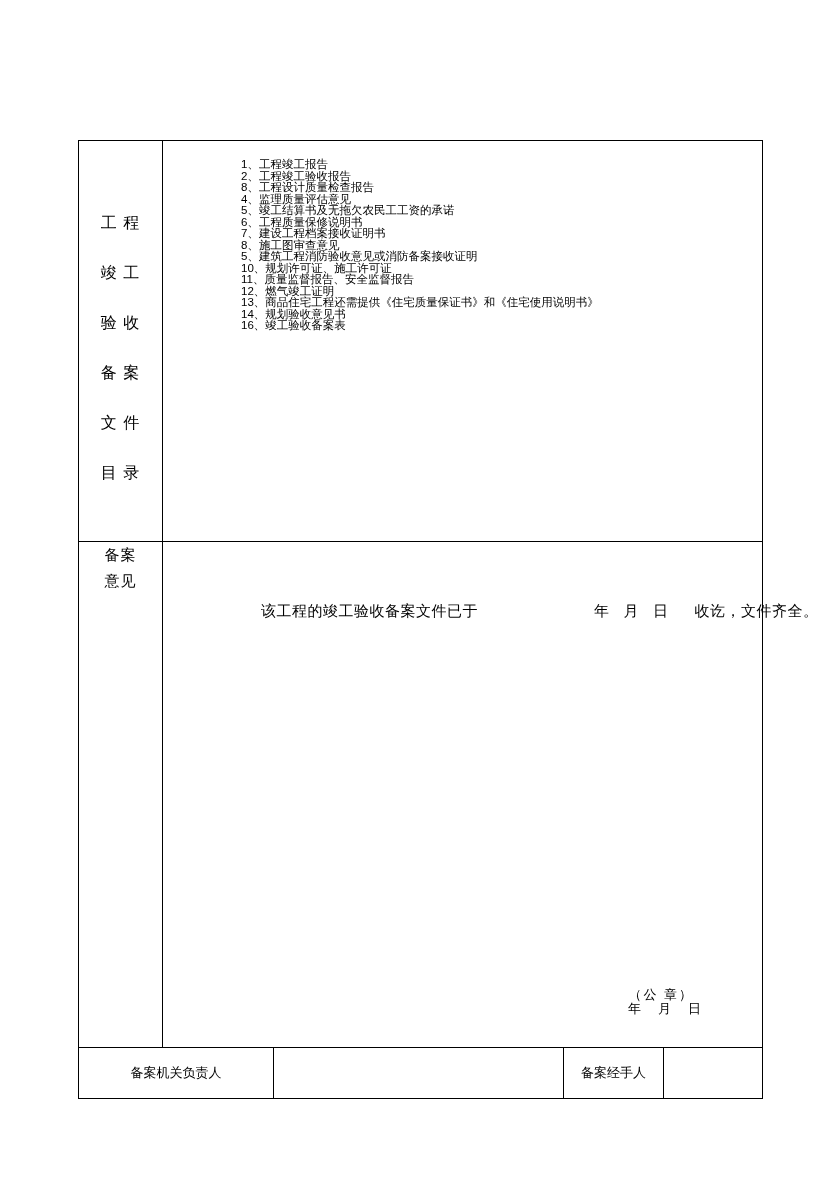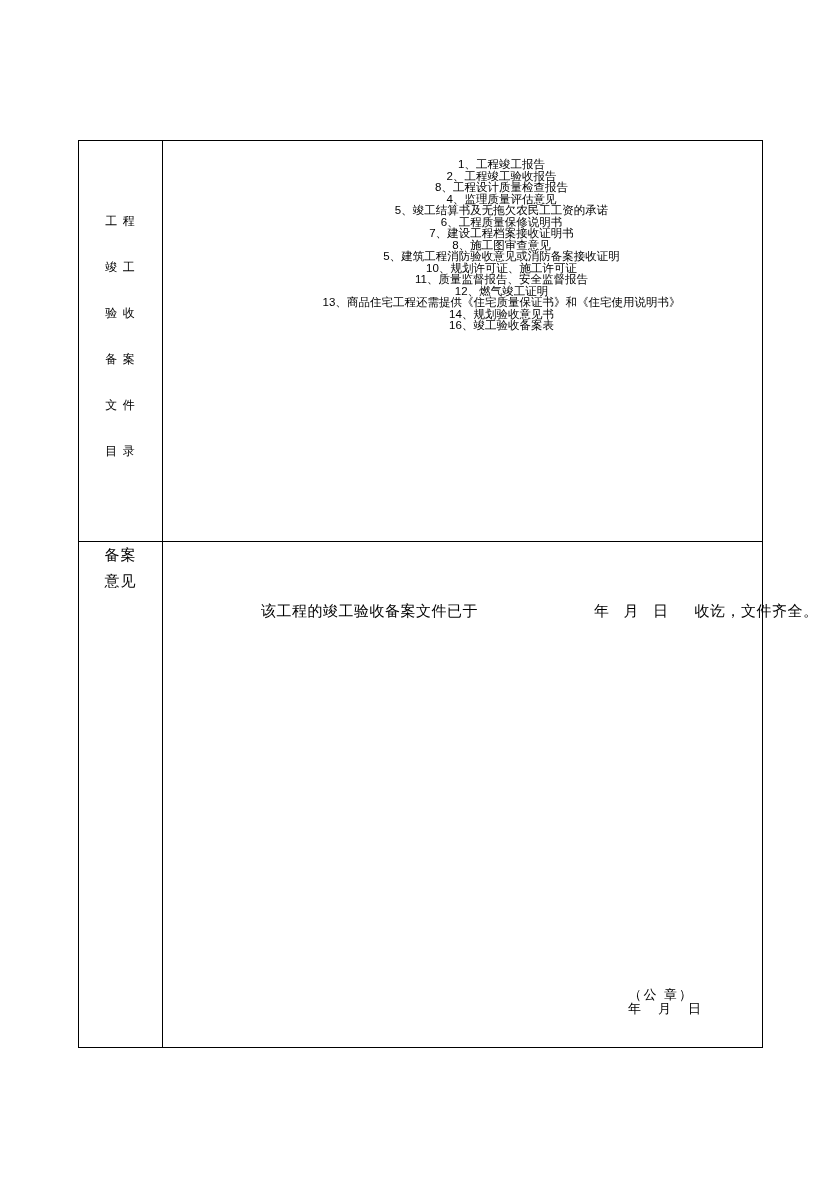--- a/index.html
+++ b/index.html
@@ -32,21 +32,21 @@
   .doc-table td {
     border: 1px solid #000000;
     vertical-align: top;
     padding: 0;
   }
   
   .vlabel {
     width: 84px;
     text-align: center;
     vertical-align: top;
-    font-size: 12px;
+    font-size: 16px;
     line-height: 1;
   }
   .vlabel-inner {
     display: block;
     padding-top: 74px;
   }
   .vlabel-inner span {
     display: block;
     margin-bottom: 34px;
     letter-spacing: 1px;
@@ -60,21 +60,20 @@
   }
   .vlabel2 span {
     display: block;
     letter-spacing: 1px;
   }
 
   
   .catalog {
     height: 400px;
     position: relative;
-    text-align: center;
   }
   .catalog ol {
     list-style: none;
     margin: 0;
     padding: 18px 0 0 78px;
   }
   .catalog li {
     font-size: 11.5px;
     line-height: 11.5px;
     white-space: nowrap;
@@ -185,16 +184,22 @@
         <div class="opinion-line">
           <span>该工程的竣工验收备案文件已于</span><span class="gapA"></span><span>年</span><span class="gapB"></span><span>月</span><span class="gapC"></span><span>日</span><span class="gapD"></span><span>收讫，文件齐全。</span>
         </div>
         <div class="seal">（公  章）</div>
         <div class="seal-date">
           <span>年</span><span class="g"></span><span>月</span><span class="g"></span><span>日</span>
         </div>
       </td>
     </tr>
 
+    <tr class="foot">
+      <td class="f1" colspan="2">备案机关负责人</td>
+      <td class="f2" colspan="2"></td>
+      <td class="f3">备案经手人</td>
+      <td class="f4"></td>
+    </tr>
   </tbody>
     </table>
 
 </div>
 
 </body></html>

